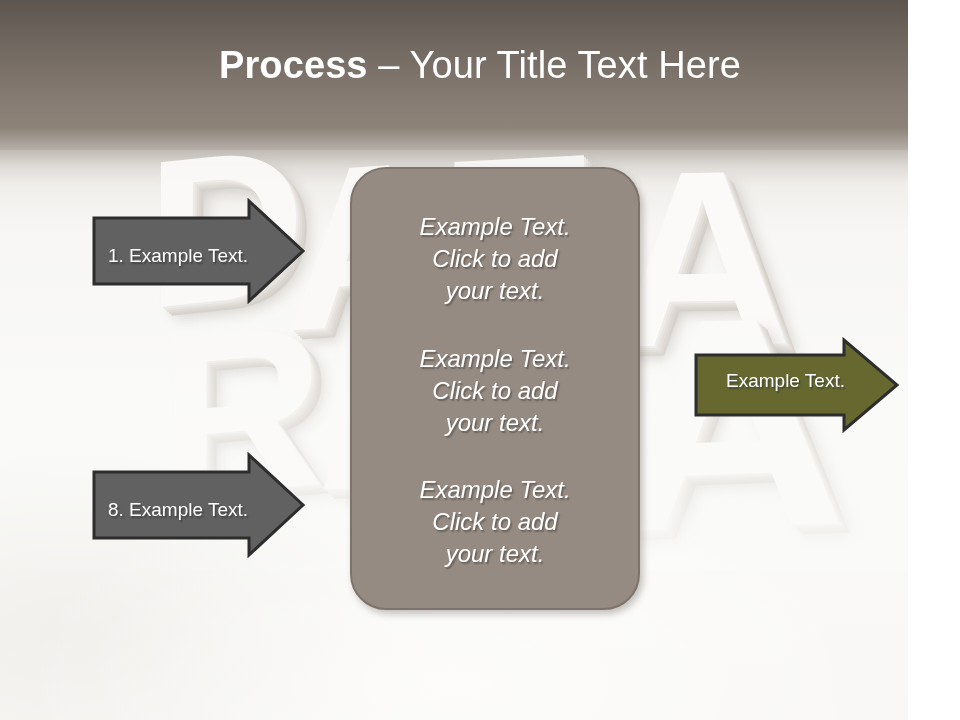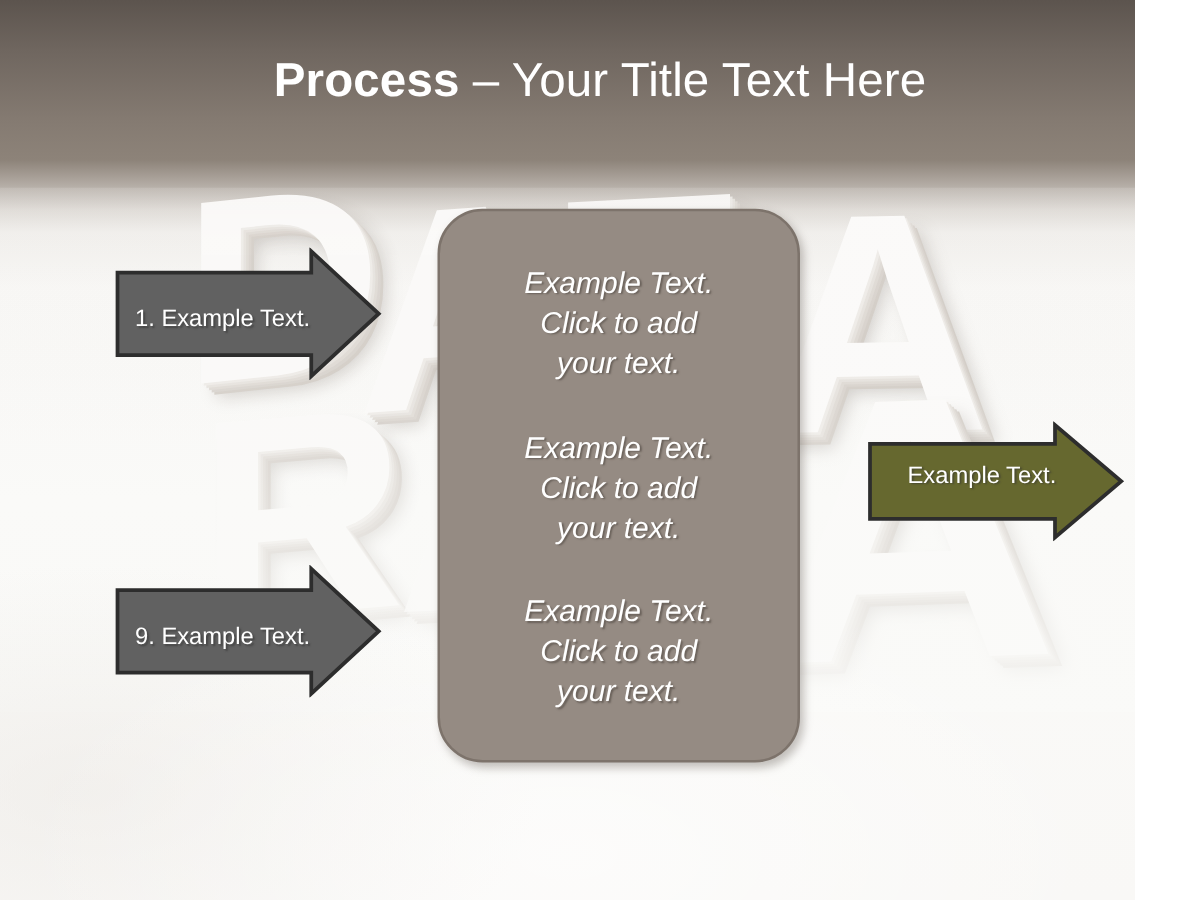--- a/index.html
+++ b/index.html
@@ -201,21 +201,21 @@
       <polygon points="2,20 157,20 157,3 211,53 157,103 157,86 2,86" fill="#616161" stroke="#2D2D2D" stroke-width="3" stroke-linejoin="miter"></polygon>
     </svg>
     <span class="arrow-label">1. Example Text.</span>
   </div>
 
 
   <div class="arrow arrow-gray-3">
     <svg width="214" height="106" viewBox="0 0 214 106">
       <polygon points="2,20 157,20 157,3 211,53 157,103 157,86 2,86" fill="#616161" stroke="#2D2D2D" stroke-width="3" stroke-linejoin="miter"></polygon>
     </svg>
-    <span class="arrow-label">9. Example Text.</span>
+    <span class="arrow-label">8. Example Text.</span>
   </div>
 
   <div class="arrow arrow-green">
     <svg width="206" height="96" viewBox="0 0 206 96">
       <polygon points="2,18 150,18 150,3 203,48 150,93 150,78 2,78" fill="#66682F" stroke="#2D2D2D" stroke-width="3" stroke-linejoin="miter"></polygon>
     </svg>
     <span class="arrow-label">Example Text.</span>
   </div>
 
 </div>

